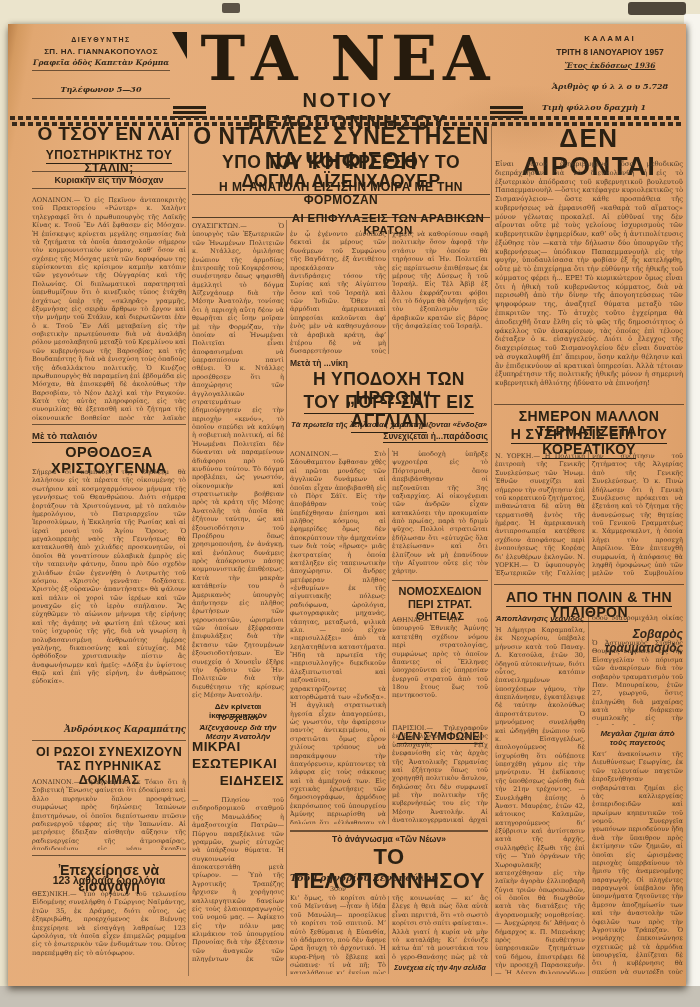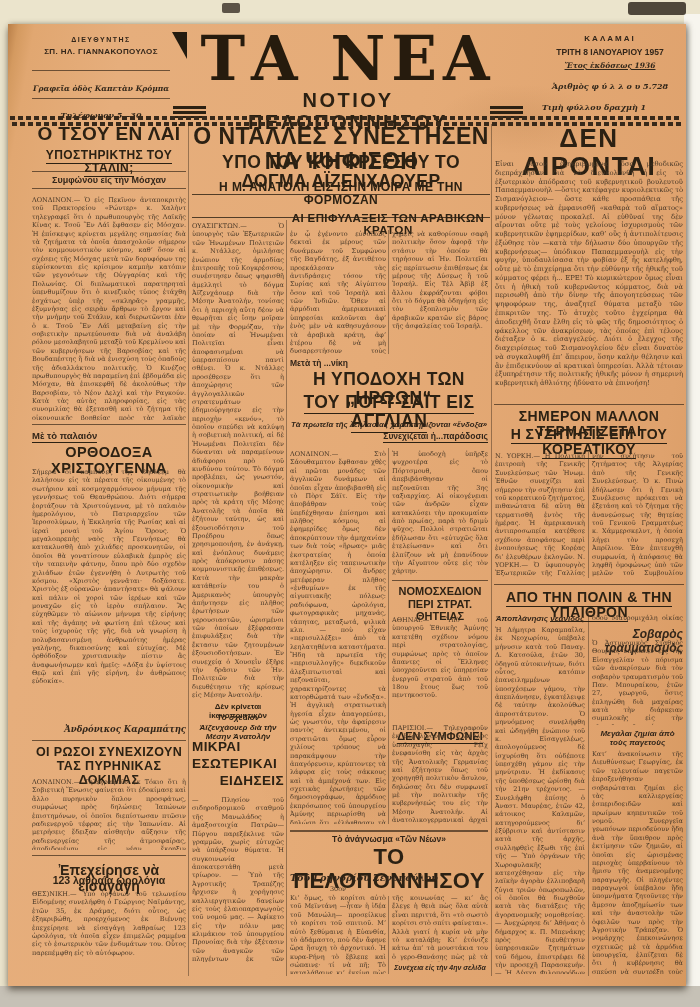--- a/index.html
+++ b/index.html
@@ -40,21 +40,21 @@
     <div class="stain" style="left:40px;top:250px;width:120px;height:90px;background:radial-gradient(closest-side,rgba(120,70,25,.12),rgba(120,70,25,0))"></div>
     <div class="stain" style="left:430px;top:60px;width:160px;height:70px;background:radial-gradient(closest-side,rgba(120,70,25,.10),rgba(120,70,25,0))"></div>
     <div class="stain" style="left:250px;top:700px;width:200px;height:120px;background:radial-gradient(closest-side,rgba(120,70,25,.09),rgba(120,70,25,0))"></div>
     <div class="abs" style="left:164px;top:8px;width:15px;height:27px;background:#241c10;clip-path:polygon(0 0,100% 0,100% 100%)"></div>
 
     <div>
       <div class="abs" style="left:14px;top:12px;width:158px;text-align:center;color:#32271a">
         <div class="kick" style="font-size:7px;letter-spacing:1.5px">ΔΙΕΥΘΥΝΤΗΣ</div>
         <div class="kick" style="font-size:8px;margin-top:4px;letter-spacing:.4px">ΣΠ. ΗΛ. ΓΙΑΝΝΑΚΟΠΟΥΛΟΣ</div>
         <div class="abs rule" style="left:10px;top:34px;width:138px"></div>
-        <div class="it" style="font-size:7.5px;margin-top:28px;font-weight:bold">Γραφεῖα ὁδὸς Καπετὰν Κρόμπα</div>
+        <div class="it" style="font-size:7.5px;margin-top:2px;font-weight:bold">Γραφεῖα ὁδὸς Καπετὰν Κρόμπα</div>
         <div class="abs rule" style="left:10px;top:62px;width:138px"></div>
         <div class="it" style="font-size:8px;margin-top:17px;font-weight:bold">Τηλέφωνον 5—30</div>
       </div>
 
       <div class="abs masttitle" style="left:165px;top:4px;width:350px">ΤΑ ΝΕΑ</div>
       <div class="abs" style="left:165px;top:66px;width:350px;display:flex;align-items:center;justify-content:center;gap:7px">
         <div class="bars"></div>
         <div class="hl" style="font-size:20px;letter-spacing:2.5px">ΝΟΤΙΟΥ ΠΕΛΟΠΟΝΝΗΣΟΥ</div>
         <div class="bars"></div>
       </div>
@@ -75,21 +75,21 @@
     <div class="vrule" style="left:380px;top:206px;height:124px"></div>
     <div class="vrule" style="left:380px;top:424px;height:376px"></div>
     <div class="vrule" style="left:380px;top:872px;height:78px"></div>
     <div class="vrule" style="left:483px;top:100px;height:852px"></div>
     <div class="vrule" style="left:580px;top:428px;height:126px"></div>
     <div class="vrule" style="left:580px;top:588px;height:364px"></div>
 
     <div>
       <div class="abs hl" style="left:24px;top:100px;width:154px;font-size:19px">Ο ΤΣΟΥ ΕΝ ΛΑΪ</div>
       <div class="abs hl" style="left:24px;top:125px;width:154px;font-size:12px"><span class="u">ΥΠΟΣΤΗΡΙΚΤΗΣ ΤΟΥ ΣΤΑΛΙΝ;</span></div>
-      <div class="abs kick" style="left:24px;top:147px;width:154px;text-align:center;font-size:9px;border-top:1px solid rgba(58,42,26,.7);border-bottom:1px solid rgba(58,42,26,.7);padding:3px 0">Συμφώνου εἰς τὴν Μόσχαν</div>
+      <div class="abs kick" style="left:24px;top:147px;width:154px;text-align:center;font-size:9px;border-top:1px solid rgba(58,42,26,.7);border-bottom:1px solid rgba(58,42,26,.7);padding:3px 0">Κυριακήν εἰς τὴν Μόσχαν</div>
       <div class="abs bt" style="left:24px;top:172px;width:154px;height:224px">ΛΟΝΔΙΝΟΝ.— Ὁ εἰς Πεκῖνον ἀνταποκριτὴς τοῦ Πρακτορείου «Ρώυτερ» κ. Χαλὴντ τηλεγραφεῖ ὅτι ὁ πρωθυπουργὸς τῆς Λαϊκῆς Κίνας κ. Τσοῦ Ἒν Λάϊ ἔφθασεν εἰς Μόσχαν. Ἡ ἐπίσκεψις κρίνεται μεγάλης σημασίας διὰ τὰ ζητήματα τὰ ὁποῖα ἀπασχολοῦν σήμερον τὸν κομμουνιστικὸν κόσμον, καθ’ ὅσον αἱ σχέσεις τῆς Μόσχας μετὰ τῶν δορυφόρων της εὑρίσκονται εἰς κρίσιμον καμπὴν κατόπιν τῶν γεγονότων τῆς Οὑγγαρίας καὶ τῆς Πολωνίας. Οἱ διπλωματικοὶ παρατηρηταὶ ὑπενθυμίζουν ὅτι ὁ κινεζικὸς τύπος ἐτάχθη ἐσχάτως ὑπὲρ τῆς «σκληρᾶς» γραμμῆς, ἐξυμνήσας εἰς σειρὰν ἄρθρων τὸ ἔργον καὶ τὴν μνήμην τοῦ Στάλιν, καὶ διερωτῶνται ἐὰν ὁ κ. Τσοῦ Ἒν Λάϊ μεταβαίνη εἰς τὴν σοβιετικὴν πρωτεύουσαν διὰ νὰ ἀναλάβη ρόλον μεσολαβητοῦ μεταξὺ τοῦ Κρεμλίνου καὶ τῶν κυβερνήσεων τῆς Βαρσοβίας καὶ τῆς Βουδαπέστης ἢ διὰ νὰ ἐνισχύση τοὺς ὀπαδοὺς τῆς ἀδιαλλάκτου πολιτικῆς. Ὁ Κινέζος πρωθυπουργὸς θὰ παραμείνη ἐπὶ ἑβδομάδα εἰς Μόσχαν, θὰ ἐπισκεφθῆ δὲ ἀκολούθως τὴν Βαρσοβίαν, τὸ Νέον Δελχὶ καὶ τὴν Ραγκούν. Κατὰ τὰς αὐτὰς πληροφορίας, εἰς τὰς συνομιλίας θὰ ἐξετασθῆ καὶ τὸ ζήτημα τῆς οἰκονομικῆς βοηθείας πρὸς τὰς λαϊκὰς δημοκρατίας τῆς Ἀνατολικῆς Εὐρώπης.</div>
     </div>
     <div class="rule" style="left:24px;top:400px;width:154px"></div>
 
     <div>
       <div class="abs kick" style="left:24px;top:406px;font-size:9.5px"><span class="u">Μὲ τὸ παλαιόν</span></div>
       <div class="abs hl" style="left:24px;top:421px;width:154px;font-size:14.5px">ΟΡΘΟΔΟΞΑ ΧΡΙΣΤΟΥΓΕΝΝΑ</div>
       <div class="abs bt" style="left:24px;top:444px;width:154px;height:252px">Σήμερα οἱ καμπάνες τῆς Βηθλεὲμ θὰ λαλήσουν εἰς τὰ πέρατα τῆς οἰκουμένης τὸ σωτήριον καὶ κοσμοχαρμόσυνον μήνυμα τῆς γεννήσεως τοῦ Θεανθρώπου. Διότι σήμερα ἑορτάζουν τὰ Χριστούγεννα, μὲ τὸ παλαιὸν ἡμερολόγιον, τὸ Πατριαρχεῖον τῶν Ἱεροσολύμων, ἡ Ἐκκλησία τῆς Ρωσίας καὶ αἱ ἱεραὶ μοναὶ τοῦ Ἁγίου Ὄρους. Ὁ μεγαλοπρεπὴς ναὸς τῆς Γεννήσεως θὰ κατακλυσθῆ ἀπὸ χιλιάδες προσκυνητῶν, οἱ ὁποῖοι θὰ γονατίσουν εὐλαβικὰ ἐμπρὸς εἰς τὴν ταπεινὴν φάτνην, ὅπου πρὸ δύο σχεδὸν χιλιάδων ἐτῶν ἐγεννήθη ὁ Λυτρωτὴς τοῦ κόσμου. «Χριστὸς γεννᾶται· δοξάσατε. Χριστὸς ἐξ οὐρανῶν· ἀπαντήσατε» θὰ ψάλουν καὶ πάλιν οἱ χοροὶ τῶν ἱερέων καὶ τῶν μοναχῶν εἰς τὸ ἱερὸν σπήλαιον. Ἂς εὐχηθῶμεν τὸ αἰώνιον μήνυμα τῆς εἰρήνης καὶ τῆς ἀγάπης νὰ φωτίση ἐπὶ τέλους καὶ τοὺς ἰσχυροὺς τῆς γῆς, διὰ νὰ γνωρίση ἡ πολυβασανισμένη ἀνθρωπότης ἡμέρας γαλήνης, δικαιοσύνης καὶ εὐτυχίας. Μὲ ὀρθόδοξον χριστιανικὴν πίστιν ἂς ἀναφωνήσωμεν καὶ ἡμεῖς: «Δόξα ἐν ὑψίστοις Θεῷ καὶ ἐπὶ γῆς εἰρήνη, ἐν ἀνθρώποις εὐδοκία».</div>
       <div class="abs it" style="left:24px;top:700px;width:154px;text-align:right;font-size:8.5px;font-weight:bold;color:#33261a">Ἀνδρόνικος Καραμπάτης</div>
     </div>

